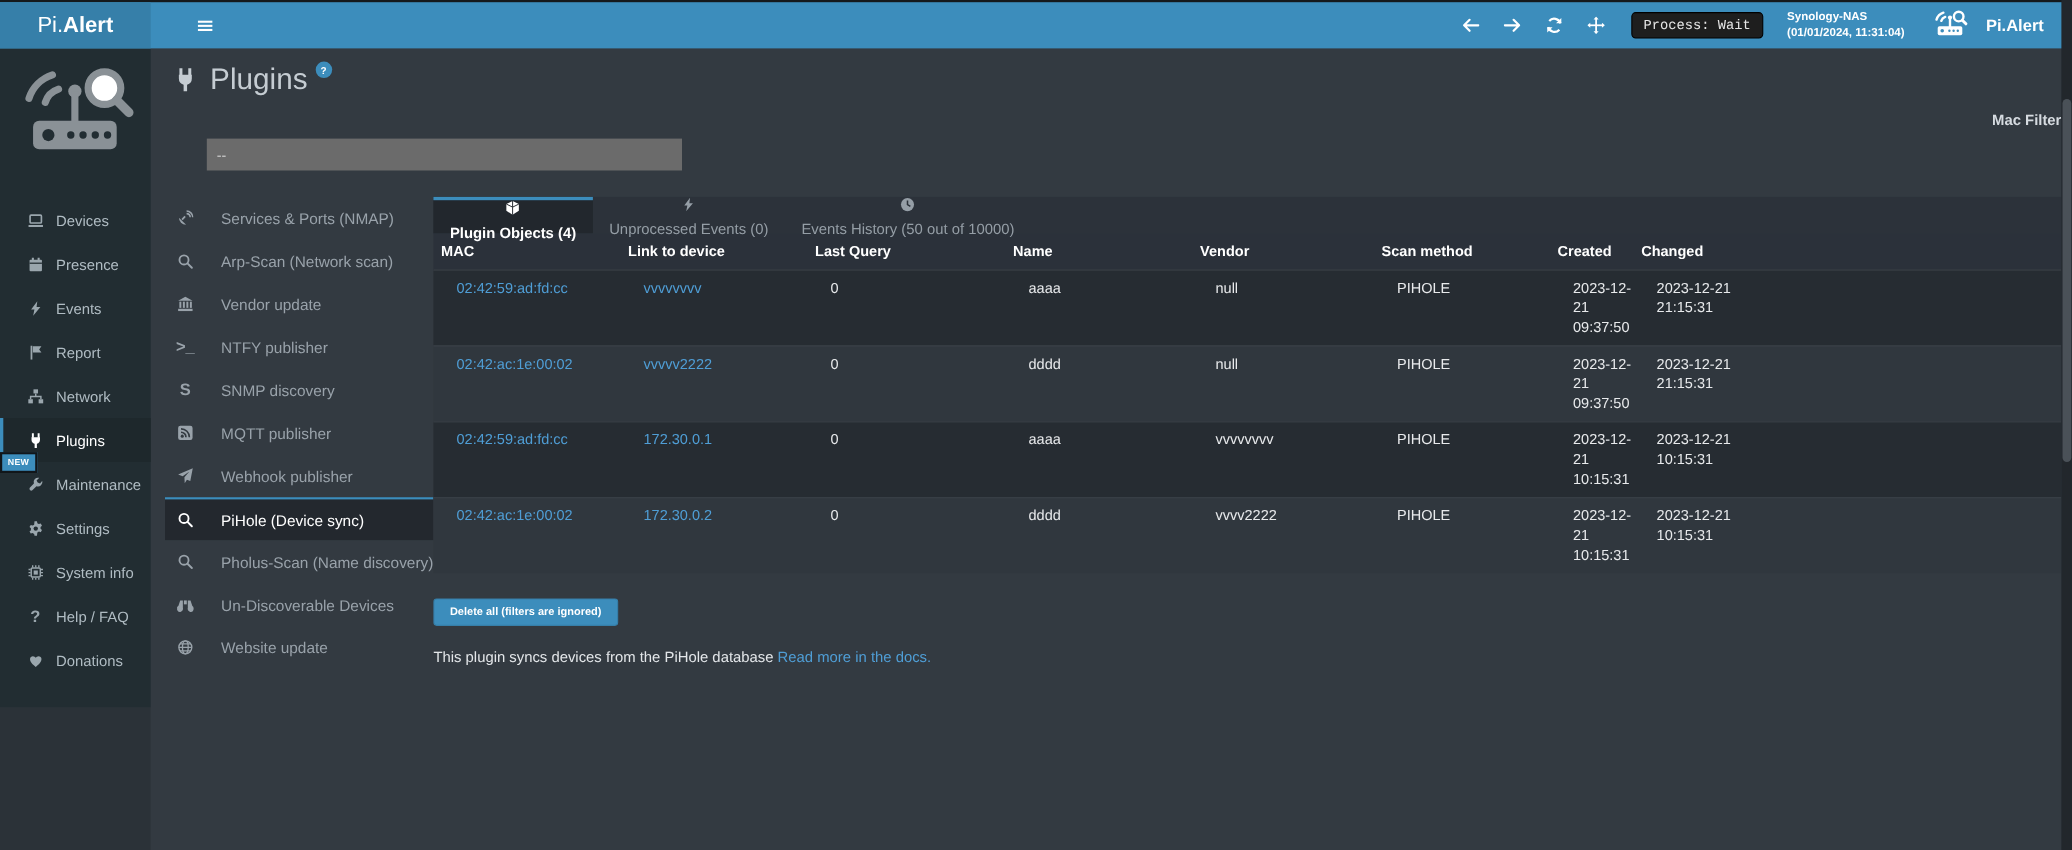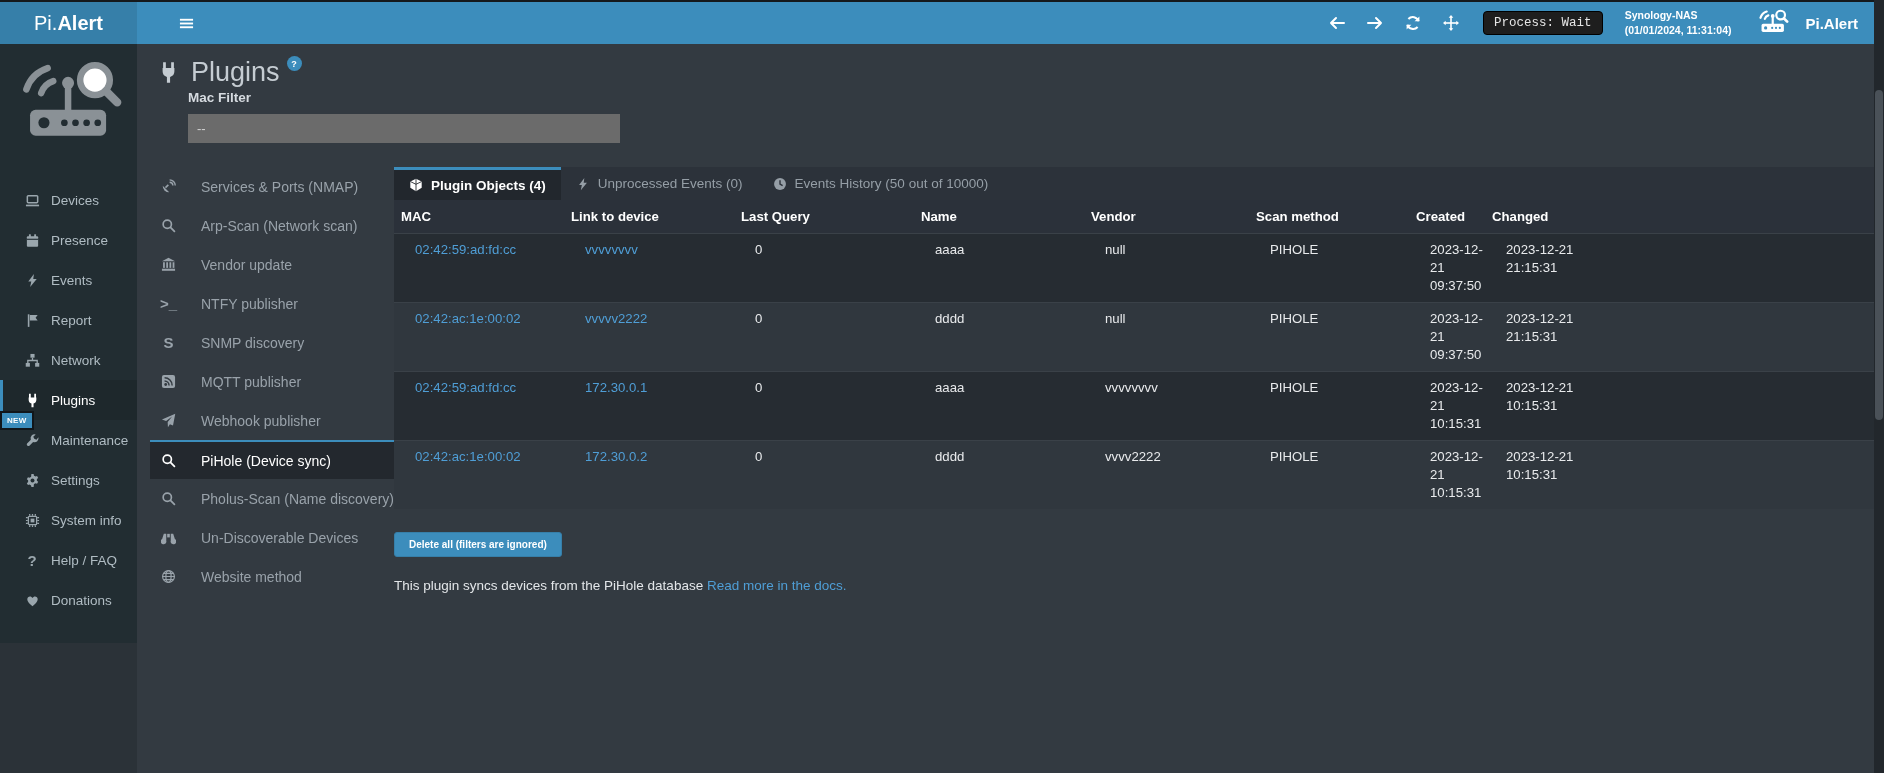--- a/index.html
+++ b/index.html
@@ -54,39 +54,39 @@
 
   
   .main { position:absolute; top:44px; left:137px; right:10px; bottom:0;
     background:#333a41; padding-left:13px; }
   .page-title { display:flex; align-items:flex-start; gap:11px; margin:10px 0 0 7px;
     color:#c5ccd2; font-size:27px; font-weight:400; line-height:36px; }
   .page-title .icon { font-size:23px; margin-top:7px; color:#c5ccd2; }
   .title-badge { width:15px; height:15px; border-radius:50%; background:#3c8dbc; color:#fff;
     font-size:9px; font-weight:700; display:inline-flex; align-items:center; justify-content:center;
     margin-left:-4px; margin-top:2px; cursor:pointer; }
-  .mac-filter { margin:0 0 0 38px; }
+  .mac-filter { margin:12px 0 0 38px;text-align:right; }
   .mac-filter .lab { font-size:13.5px; font-weight:700; color:#d6dbe0; }
   .mac-input { margin-top:9px; width:432px; height:29px; background:#6b6b6b;
     color:#d3d3d3; font-size:13px; display:flex; align-items:center; padding-left:9px; cursor:text; }
 
   .content-row { display:flex; margin-top:24px; }
 
   
   .plugin-nav { width:244px; flex-shrink:0; }
   .pnav-item { height:39px; display:flex; align-items:center; gap:24px; padding-left:10px;
     color:#99a2aa; font-size:14px; cursor:pointer; }
   .pnav-item .icon { font-size:15px; width:17px; display:flex; justify-content:center; }
   .pnav-item.active { background:#23282e; border-top:2px solid #3c8dbc; color:#fff; }
 
   
   .plugin-panel { flex:1; min-width:0; }
   .tabbar { height:33px; background:#2c323a; display:flex; }
   .tab { display:flex; align-items:center; gap:8px; padding:0 15px; font-size:13.5px;
-    color:#959ea6; cursor:pointer; }
+    color:#959ea6; cursor:pointer;flex-direction:column; }
   .tab .icon { font-size:14px; }
   .tab.active { background:#22272d; border-top:3px solid #3c8dbc; color:#fff; font-weight:700; }
 
   
   .thead, .tr { display:grid; grid-template-columns:170px 170px 180px 170px 165px 160px 76px 1fr; }
   .thead { background:#2b313a; height:33px; align-items:center; font-weight:700;
     font-size:13.2px; color:#fff; }
   .thead .th { padding-left:7px; }
   .tr { min-height:43px; padding:7px 0; font-size:13.2px; line-height:18px;
     border-top:1px solid #3a4148; align-items:start; }
@@ -409,21 +409,21 @@
           <span class="lbl">Un-Discoverable Devices</span>
         </div>
         <div class="pnav-item">
           <span class="icon">
             <svg viewBox="0 0 16 16" fill="none" stroke="currentColor" stroke-width="1.3">
               <circle cx="8" cy="8" r="6.3"></circle>
               <ellipse cx="8" cy="8" rx="2.8" ry="6.3"></ellipse>
               <path d="M1.7 8h12.6M2.7 4.6h10.6M2.7 11.4h10.6"></path>
             </svg>
           </span>
-          <span class="lbl">Website method</span>
+          <span class="lbl">Website update</span>
         </div>
       </nav>
 
     <section class="plugin-panel">
       <div class="tabbar">
           <div class="tab active">
             <span class="icon">
               <svg viewBox="0 0 16 16">
                 <path d="M8 .8 14.5 4v7L8 15.2 1.5 11V4z" fill="currentColor"></path>
                 <path d="M8 .8v6.4M1.5 4 8 7.2 14.5 4M8 15.2V7.2" stroke="#22272d" stroke-width="1" fill="none"></path>

